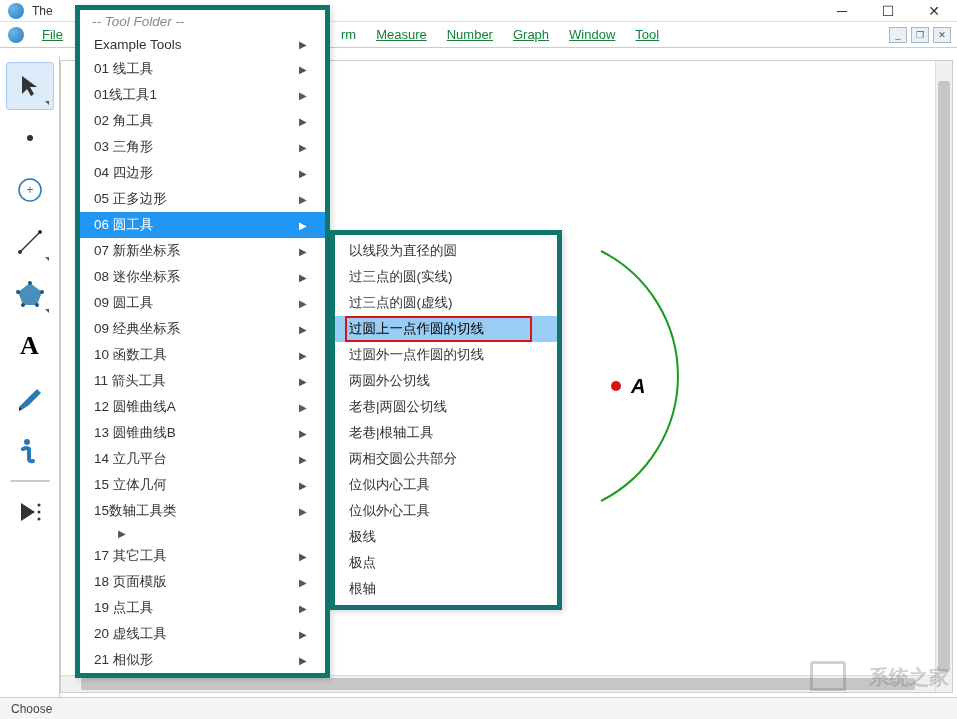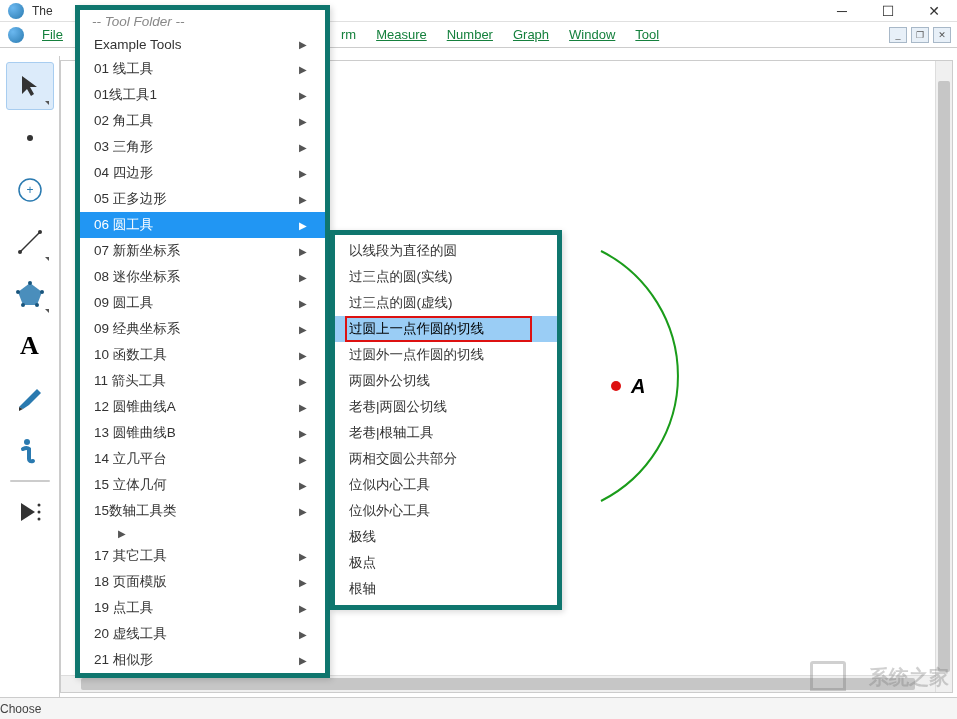--- a/index.html
+++ b/index.html
@@ -25,21 +25,21 @@
 .tool .exp { position: absolute; bottom: 4px; right: 4px; width: 0; height: 0; border-left: 4px solid transparent; border-top: 4px solid #555; }
 .tool.divider { height: 1px; background: #ccc; width: 40px; margin: 4px 0; }
 
 .canvas { flex: 1; position: relative; background: #fff; border: 1px solid #ccc; margin: 4px 4px 4px 0; }
 .canvas svg { position: absolute; left: 0; top: 0; }
 .scroll-v { position: absolute; right: 0; top: 0; bottom: 0; width: 17px; background: #f0f0f0; border-left: 1px solid #ddd; }
 .scroll-v .thumb { position: absolute; top: 20px; bottom: 20px; left: 2px; right: 2px; background: #c6c6c6; border-radius: 2px; }
 .scroll-h { position: absolute; left: 0; right: 17px; bottom: 0; height: 17px; background: #f0f0f0; border-top: 1px solid #ddd; }
 .scroll-h .thumb { position: absolute; left: 20px; right: 20px; top: 2px; bottom: 2px; background: #c6c6c6; border-radius: 2px; }
 
-.statusbar { position: absolute; bottom: 0; left: 0; right: 0; height: 22px; background: #f5f5f5; border-top: 1px solid #ccc; display: flex; align-items: center; font-size: 12px; color: #444; padding-left: 0; }
+.statusbar { position: absolute; bottom: 0; left: 0; right: 0; height: 22px; background: #f5f5f5; border-top: 1px solid #ccc; display: flex; align-items: center; font-size: 12px; color: #444; padding-left: 11px; }
 
 .dropdown { position: absolute; background: #fff; border: 5px solid #0f766e; box-shadow: 2px 2px 6px rgba(0,0,0,.15); font-size: 13.5px; color: #333; }
 .dropdown .dd-header { padding: 4px 12px; color: #888; font-style: italic; }
 .dropdown .dd-item { padding: 4px 18px 4px 14px; display: flex; align-items: center; white-space: nowrap; }
 .dropdown .dd-item .lbl { flex: 1; }
 .dropdown .dd-item .arrow { margin-left: 24px; font-size: 10px; color: #555; width: 8px; }
 .dropdown .dd-item.hl { background: #2196f3; color: #fff; }
 .dropdown .dd-item.hl .arrow { color: #fff; }
 .dropdown .dd-item.sub-hl { background: #9acdf5; color: #000; }
 .dd-highlight-box { border: 2px solid #d11; position: absolute; pointer-events: none; }

